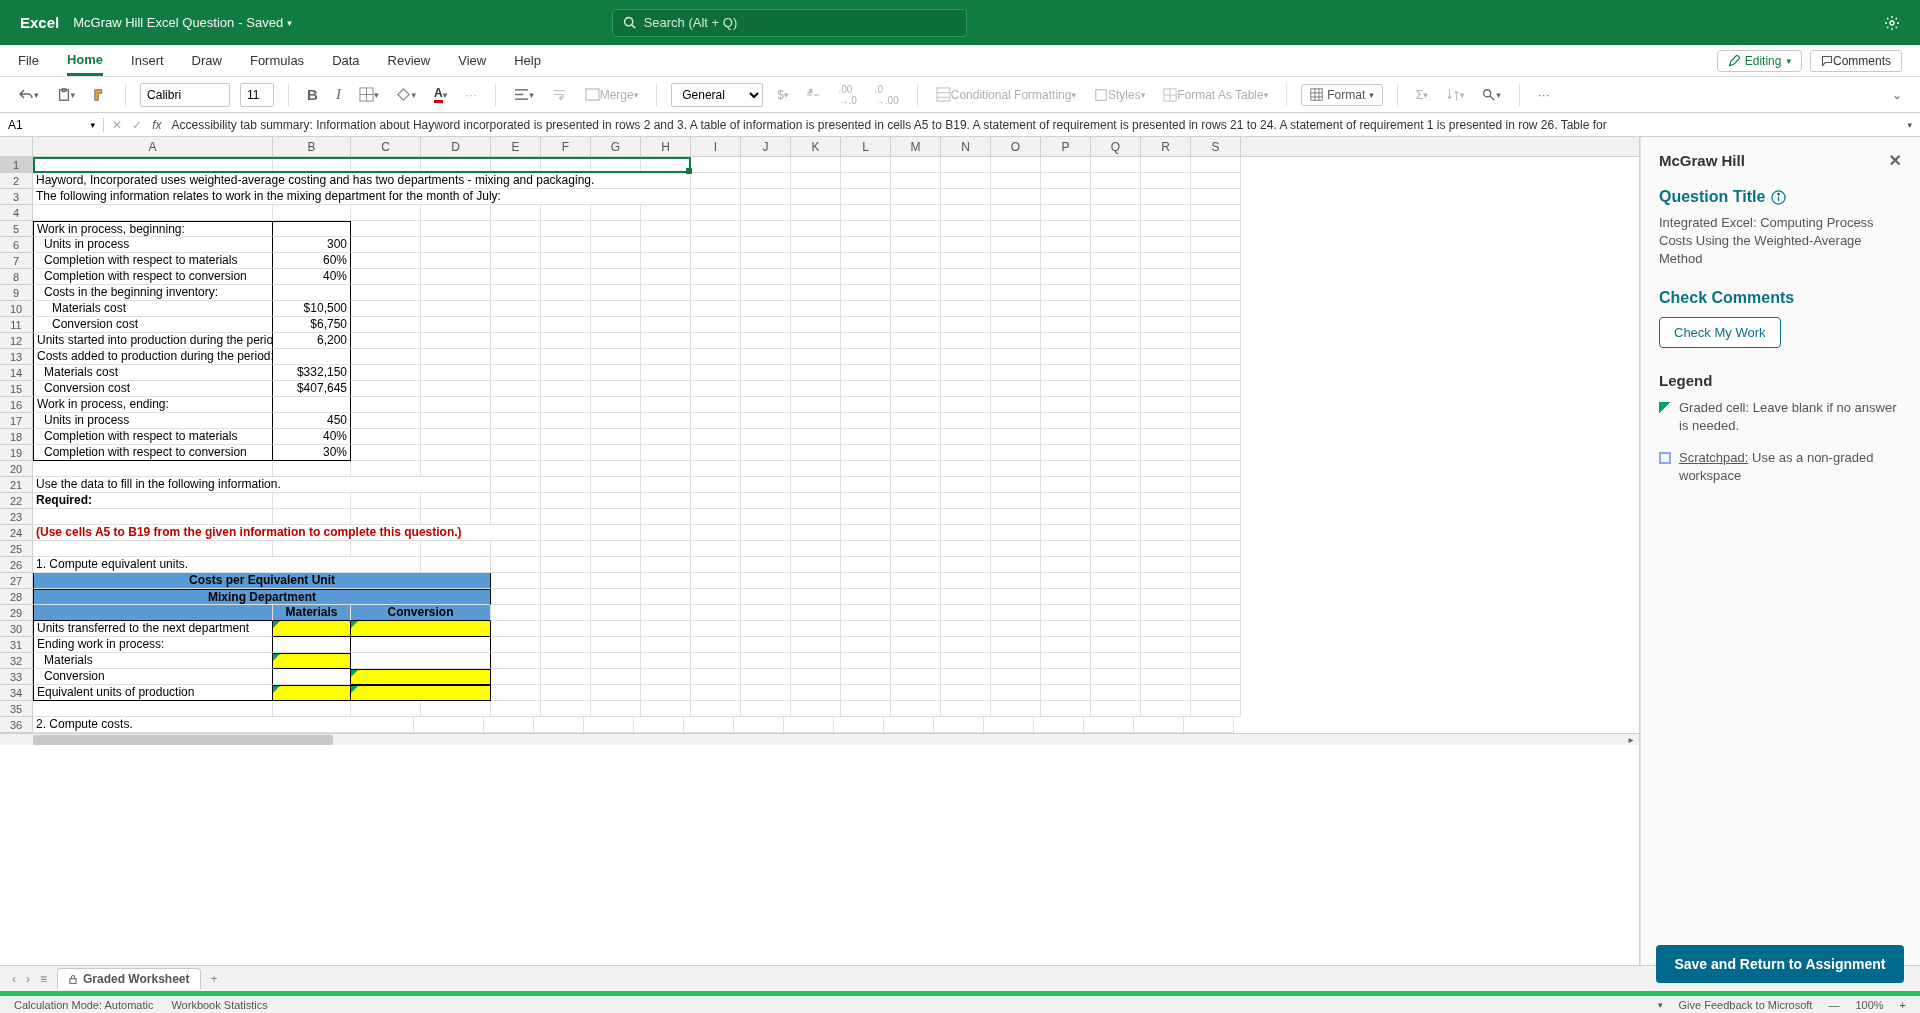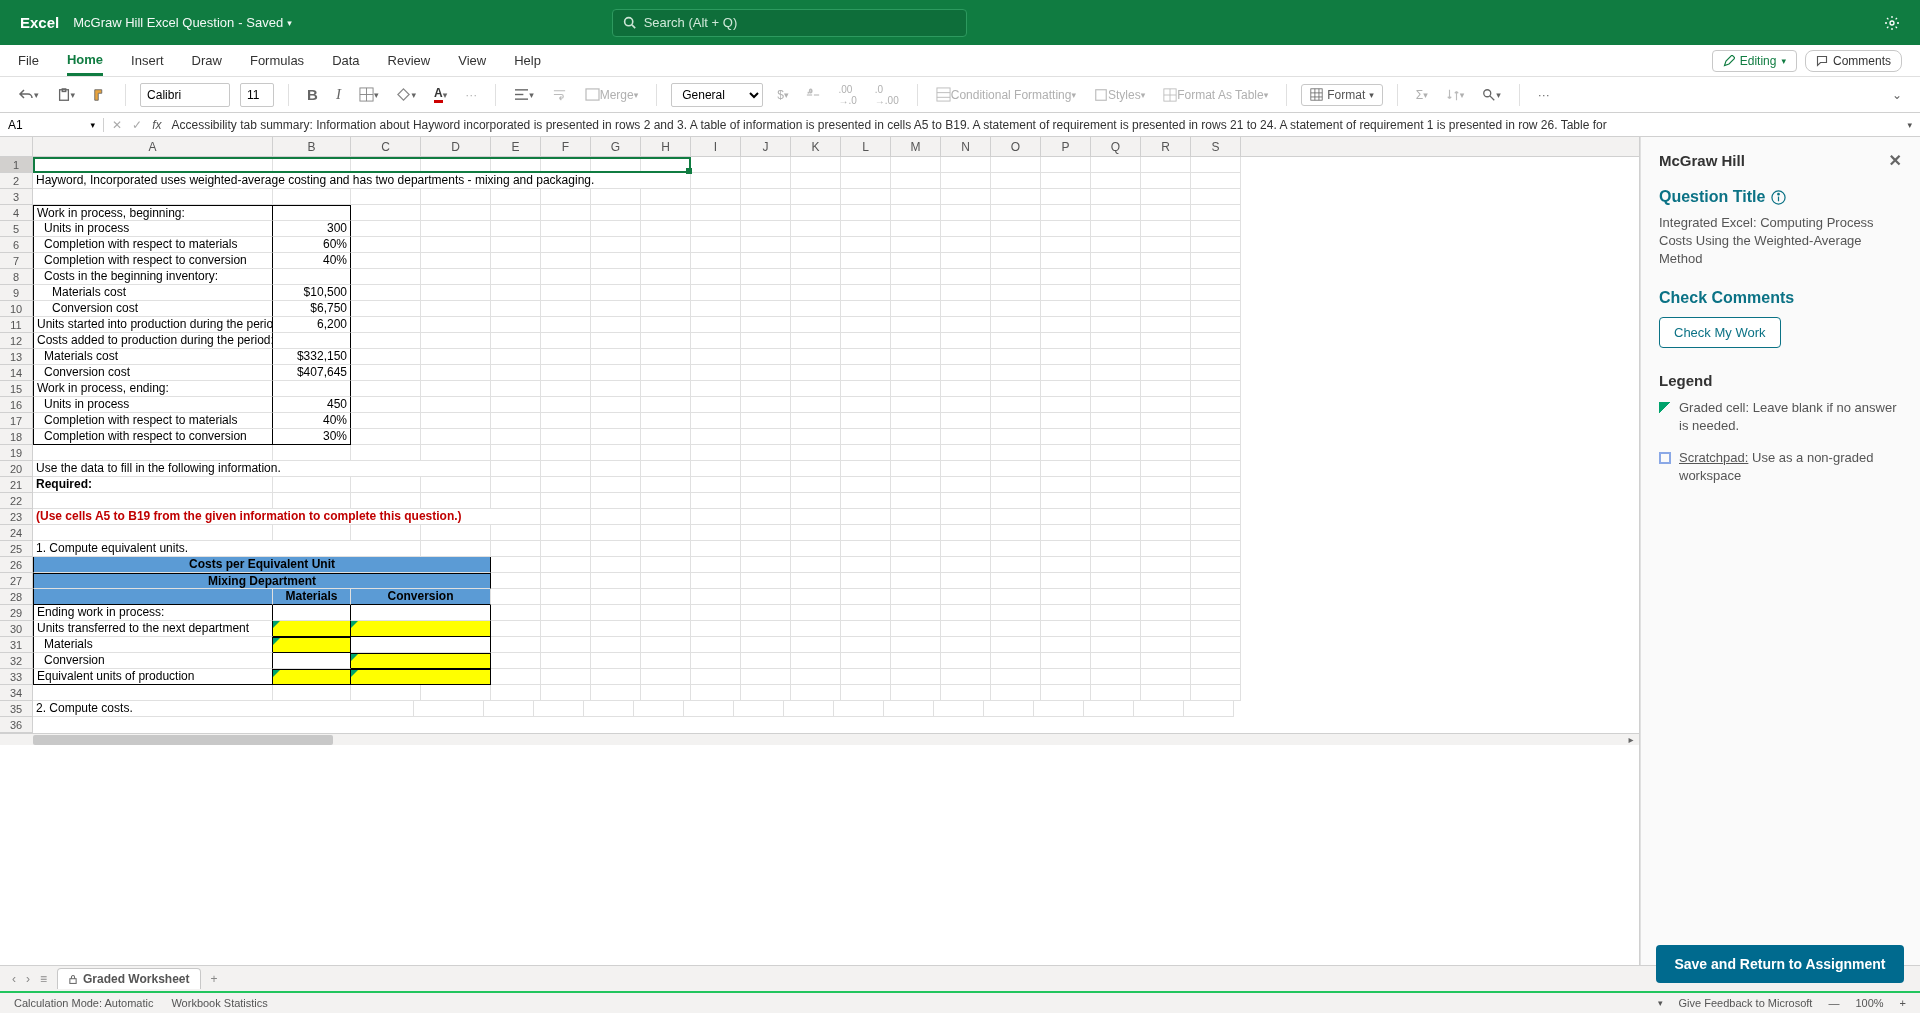--- a/index.html
+++ b/index.html
@@ -12,21 +12,21 @@
 .titlebar .searchbox { background: #0e6e3a; border: 1px solid #2d9a5f; border-radius: 4px; height: 28px; width: 355px; margin-left: 320px; display: flex; align-items: center; padding: 0 10px; color: #d0e8d9; font-size: 13px; gap: 8px; }
 .titlebar .right { margin-left: auto; display: flex; gap: 10px; }
 .gear-icon { width: 16px; height: 16px; }
 
 
 .menubar { background: #fff; height: 32px; border-bottom: 1px solid #e0e0e0; display: flex; align-items: center; padding: 0 18px; gap: 28px; font-size: 13px; color: #333; }
 .menubar .item { cursor: pointer; padding: 6px 0; }
 .menubar .item.active { font-weight: 600; border-bottom: 3px solid #107c41; color: #107c41; }
 .menubar .right { margin-left: auto; display: flex; gap: 8px; }
 .btn-editing { border: 1px solid #c8c8c8; border-radius: 4px; padding: 3px 10px; font-size: 12px; color: #107c41; background: #fff; display: flex; align-items: center; gap: 5px; }
-.btn-comments { border: 1px solid #c8c8c8; border-radius: 8px; padding: 3px 10px; font-size: 12px; color: #333; background: #fff; display: flex; align-items: center; gap: 5px; }
+.btn-comments { border: 1px solid #c8c8c8; border-radius: 3px; padding: 3px 10px; font-size: 12px; color: #333; background: #fff; display: flex; align-items: center; }
 
 
 .ribbon { background: #fff; height: 36px; border-bottom: 1px solid #d0d0d0; display: flex; align-items: center; padding: 0 14px; gap: 10px; font-size: 12px; color: #555; }
 .ribbon .sep { width: 1px; height: 22px; background: #e0e0e0; margin: 0 4px; }
 .ribbon .icon-btn { padding: 2px 4px; cursor: pointer; color: #666; display: flex; align-items: center; }
 .ribbon select, .ribbon input { border: 1px solid #c8c8c8; border-radius: 2px; padding: 2px 6px; font-size: 12px; height: 24px; background: #fff; }
 .ribbon .font-name { width: 90px; }
 .ribbon .font-size { width: 34px; }
 .ribbon .numfmt { width: 92px; }
 .ribbon .disabled { color: #b0b0b0; }
@@ -75,21 +75,21 @@
 .hscroll .track { flex: 0 0 460px; height: 12px; position: relative; margin-left: 33px; }
 .hscroll .thumb { position: absolute; left: 0; width: 300px; height: 10px; background: #c8c8c8; border-radius: 2px; top: 1px; }
 .hscroll .rarrow { margin-left: auto; width: 16px; text-align: center; font-size: 10px; color: #666; }
 
 
 .sheettabs { height: 26px; background: #f3f2f1; border-top: 1px solid #d0d0d0; display: flex; align-items: center; padding: 0 12px; gap: 10px; font-size: 12px; color: #555; }
 .sheettabs .tab { background: #fff; border: 1px solid #c8c8c8; border-bottom: none; padding: 3px 10px; border-radius: 4px 4px 0 0; font-weight: 600; display: flex; align-items: center; gap: 5px; }
 .sheettabs .nav-ico { color: #888; cursor: pointer; }
 
 
-.statusbar { height: 22px; background: #f3f2f1; border-top: 2px solid #22c55e; display: flex; align-items: center; padding: 0 14px; font-size: 11px; color: #555; gap: 18px; }
+.statusbar { height: 22px; background: #f3f2f1; border-top: 5px solid #22c55e; display: flex; align-items: center; padding: 0 14px; font-size: 11px; color: #555; gap: 18px; }
 .statusbar .right { margin-left: auto; display: flex; gap: 16px; align-items: center; }
 
 
 .sidepanel .sp-head { display: flex; justify-content: space-between; align-items: center; font-size: 15px; font-weight: 600; margin-bottom: 18px; }
 .sidepanel .close-x { cursor: pointer; font-size: 16px; color: #666; }
 .sidepanel .q-title { color: #0b7285; font-weight: 700; font-size: 16px; margin-bottom: 8px; display: flex; align-items: center; gap: 6px; }
 .sidepanel .q-desc { color: #555; font-size: 13px; line-height: 1.4; margin-bottom: 20px; }
 .sidepanel .chk-title { color: #0b7285; font-weight: 700; font-size: 16px; margin-bottom: 10px; }
 .sidepanel .chk-btn { border: 1px solid #0b7285; color: #0b7285; background: #fff; padding: 7px 14px; border-radius: 4px; font-size: 13px; cursor: pointer; margin-bottom: 24px; }
 .sidepanel .lg-title { font-weight: 700; font-size: 15px; margin-bottom: 10px; }
@@ -405,20 +405,34 @@
             <div class="cell" style="width: 50px;"></div>
             <div class="cell" style="width: 50px;"></div>
             <div class="cell" style="width: 50px;"></div>
             <div class="cell" style="width: 50px;"></div>
             <div class="cell" style="width: 50px;"></div>
             <div class="cell" style="width: 50px;"></div>
             <div class="cell" style="width: 50px;"></div>
             <div class="cell" style="width: 50px;"></div>
           </div>
           <div class="row">
+            <div class="cell" style="width: 658px;">The following information relates to work in the mixing department for the month of July:</div>
+            <div class="cell" style="width: 50px;"></div>
+            <div class="cell" style="width: 50px;"></div>
+            <div class="cell" style="width: 50px;"></div>
+            <div class="cell" style="width: 50px;"></div>
+            <div class="cell" style="width: 50px;"></div>
+            <div class="cell" style="width: 50px;"></div>
+            <div class="cell" style="width: 50px;"></div>
+            <div class="cell" style="width: 50px;"></div>
+            <div class="cell" style="width: 50px;"></div>
+            <div class="cell" style="width: 50px;"></div>
+            <div class="cell" style="width: 50px;"></div>
+          </div>
+          <div class="row">
             <div class="cell" style="width: 240px;"></div>
             <div class="cell" style="width: 78px;"></div>
             <div class="cell" style="width: 70px;"></div>
             <div class="cell" style="width: 70px;"></div>
             <div class="cell" style="width: 50px;"></div>
             <div class="cell" style="width: 50px;"></div>
             <div class="cell" style="width: 50px;"></div>
             <div class="cell" style="width: 50px;"></div>
             <div class="cell" style="width: 50px;"></div>
             <div class="cell" style="width: 50px;"></div>
@@ -935,43 +949,43 @@
             <div class="cell" style="width: 50px;"></div>
             <div class="cell" style="width: 50px;"></div>
             <div class="cell" style="width: 50px;"></div>
             <div class="cell" style="width: 50px;"></div>
             <div class="cell" style="width: 50px;"></div>
             <div class="cell" style="width: 50px;"></div>
             <div class="cell" style="width: 50px;"></div>
             <div class="cell" style="width: 50px;"></div>
           </div>
           <div class="row">
+            <div class="cell bord-l bord-r" style="width: 240px;">Units transferred to the next department</div>
+            <div class="cell yellow bord-r bord-b tri-marker" style="width: 78px;"></div>
+            <div class="cell yellow bord-r bord-b tri-marker" style="width: 140px;"></div>
+            <div class="cell" style="width: 50px;"></div>
+            <div class="cell" style="width: 50px;"></div>
+            <div class="cell" style="width: 50px;"></div>
+            <div class="cell" style="width: 50px;"></div>
+            <div class="cell" style="width: 50px;"></div>
+            <div class="cell" style="width: 50px;"></div>
+            <div class="cell" style="width: 50px;"></div>
+            <div class="cell" style="width: 50px;"></div>
+            <div class="cell" style="width: 50px;"></div>
+            <div class="cell" style="width: 50px;"></div>
+            <div class="cell" style="width: 50px;"></div>
+            <div class="cell" style="width: 50px;"></div>
+            <div class="cell" style="width: 50px;"></div>
+            <div class="cell" style="width: 50px;"></div>
+            <div class="cell" style="width: 50px;"></div>
+          </div>
+          <div class="row">
             <div class="cell bord-l bord-r" style="width: 240px;">Ending work in process:</div>
             <div class="cell bord-r" style="width: 78px;"></div>
             <div class="cell bord-r" style="width: 140px;"></div>
-            <div class="cell" style="width: 50px;"></div>
-            <div class="cell" style="width: 50px;"></div>
-            <div class="cell" style="width: 50px;"></div>
-            <div class="cell" style="width: 50px;"></div>
-            <div class="cell" style="width: 50px;"></div>
-            <div class="cell" style="width: 50px;"></div>
-            <div class="cell" style="width: 50px;"></div>
-            <div class="cell" style="width: 50px;"></div>
-            <div class="cell" style="width: 50px;"></div>
-            <div class="cell" style="width: 50px;"></div>
-            <div class="cell" style="width: 50px;"></div>
-            <div class="cell" style="width: 50px;"></div>
-            <div class="cell" style="width: 50px;"></div>
-            <div class="cell" style="width: 50px;"></div>
-            <div class="cell" style="width: 50px;"></div>
-          </div>
-          <div class="row">
-            <div class="cell bord-l bord-r" style="width: 240px;">Units transferred to the next department</div>
-            <div class="cell yellow bord-r bord-b tri-marker" style="width: 78px;"></div>
-            <div class="cell yellow bord-r bord-b tri-marker" style="width: 140px;"></div>
             <div class="cell" style="width: 50px;"></div>
             <div class="cell" style="width: 50px;"></div>
             <div class="cell" style="width: 50px;"></div>
             <div class="cell" style="width: 50px;"></div>
             <div class="cell" style="width: 50px;"></div>
             <div class="cell" style="width: 50px;"></div>
             <div class="cell" style="width: 50px;"></div>
             <div class="cell" style="width: 50px;"></div>
             <div class="cell" style="width: 50px;"></div>
             <div class="cell" style="width: 50px;"></div>

